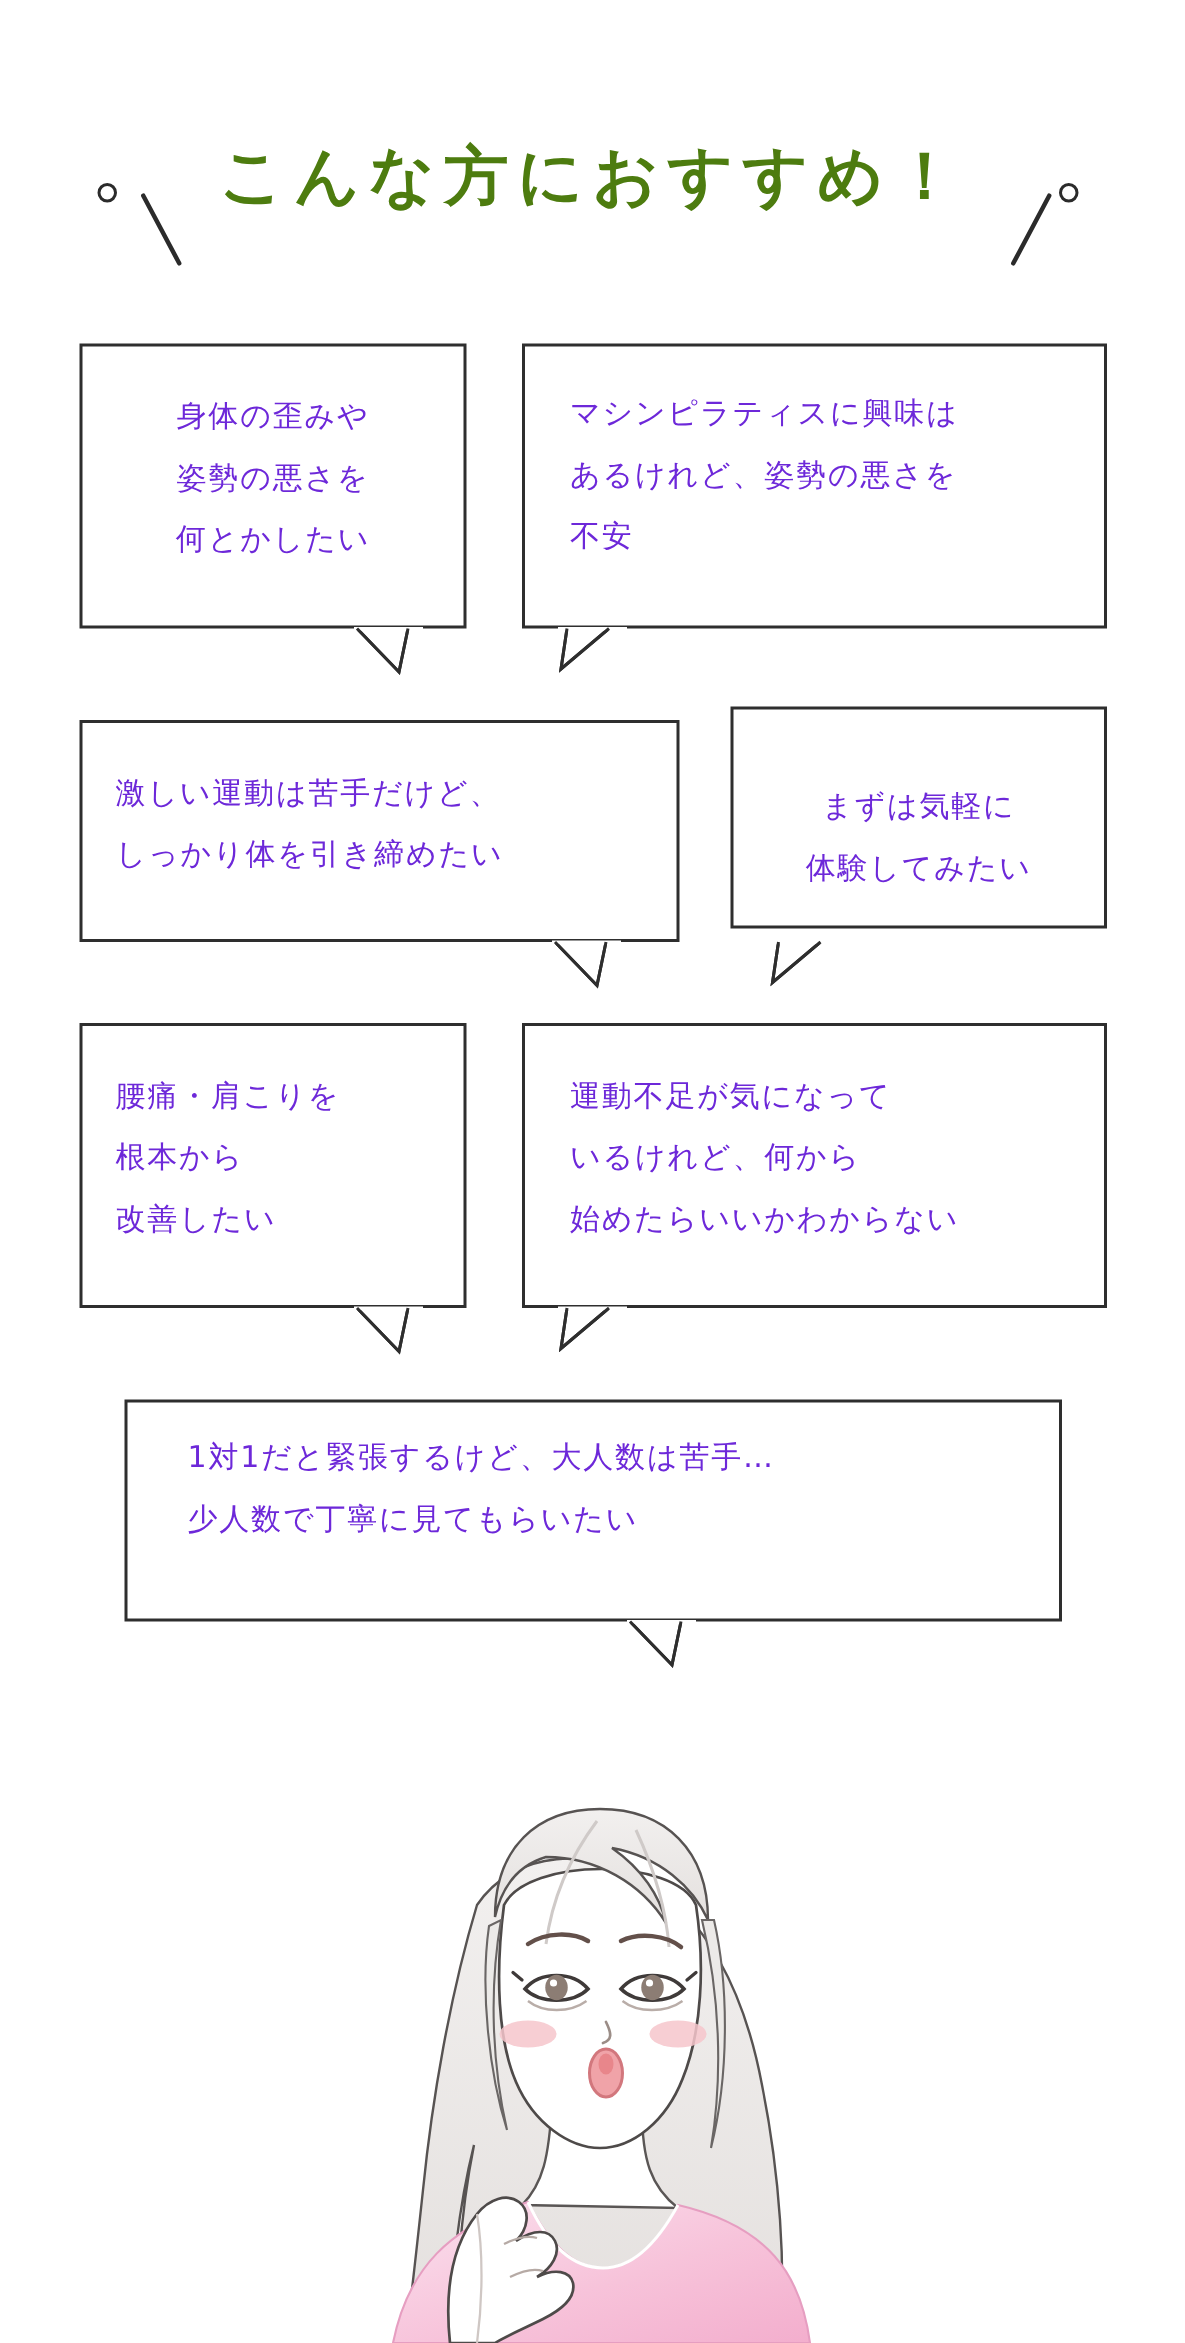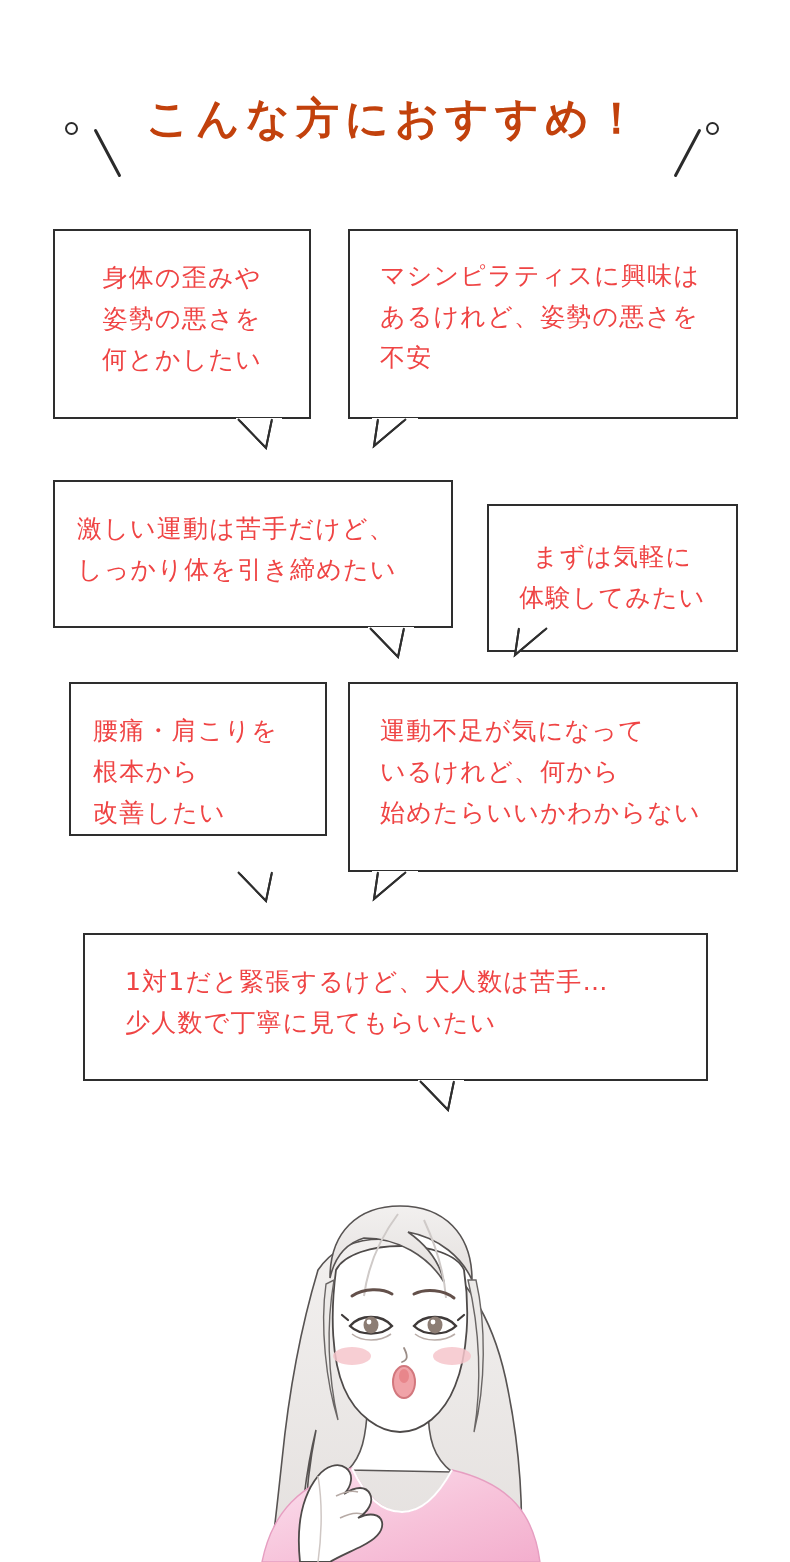--- a/index.html
+++ b/index.html
@@ -28,21 +28,21 @@
   .heading-title {
     position: absolute;
     left: 0;
     top: 0;
     width: 790px;
     text-align: center;
     font-size: 43px;
     line-height: 60px;
     letter-spacing: 6px;
     font-weight: 700;
-    color: #c2410c;
+    color: #4d7c0f;
     white-space: nowrap;
   }
   .deco {
     position: absolute;
   }
   .deco-dot {
     width: 13px;
     height: 13px;
     border: 2px solid #2b2b2b;
     border-radius: 50%;
@@ -57,24 +57,24 @@
 
   
   .bubble {
     position: absolute;
     border: 2px solid #2e2e2e;
     background: #ffffff;
     padding: 0;
   }
   .bubble-text {
     display: block;
-    font-size: 25px;
+    font-size: 20px;
     line-height: 41px;
     letter-spacing: 1.2px;
-    color: #ef4444;
+    color: #6d28d9;
     white-space: pre-line;
   }
   .bubble.center .bubble-text { text-align: center; }
   .bubble.left .bubble-text { text-align: left; }
 
   
   .tail {
     position: absolute;
     width: 46px;
     height: 34px;
@@ -135,33 +135,33 @@
 しっかり体を引き締めたい</span>
 </div>
 <div class="tail" style="left:368px; top:627px;">
   <svg width="46" height="34" viewBox="0 0 46 34">
     <path d="M2 1 L30 30 L36 1" fill="#ffffff" stroke="#2e2e2e" stroke-width="2"></path>
     <path d="M0 1 L46 1" stroke="#ffffff" stroke-width="3"></path>
     <path d="M2 1 L30 30 L36 1" fill="none" stroke="#2e2e2e" stroke-width="2"></path>
   </svg>
 </div>
 
-<div class="bubble center" style="left:487px; top:504px; width:251px; height:148px; padding:30px 10px 0;">
+<div class="bubble center" style="left:487px; top:471px; width:251px; height:148px; padding:44px 10px 0;">
   <span class="bubble-text">まずは気軽に
 体験してみたい</span>
 </div>
 <div class="tail" style="left:513px; top:627px;">
   <svg width="46" height="34" viewBox="0 0 46 34">
     <path d="M6 1 L2 28 L34 1" fill="#ffffff" stroke="#2e2e2e" stroke-width="2"></path>
     <path d="M0 1 L46 1" stroke="#ffffff" stroke-width="3"></path>
     <path d="M6 1 L2 28 L34 1" fill="none" stroke="#2e2e2e" stroke-width="2"></path>
   </svg>
 </div>
 
-<div class="bubble left" style="left:53px; top:682px; width:258px; height:154px; padding:26px 0 0 22px;margin-left:16px;">
+<div class="bubble left" style="left:53px; top:682px; width:258px; height:190px; padding:26px 0 0 22px;">
   <span class="bubble-text">腰痛・肩こりを
 根本から
 改善したい</span>
 </div>
 <div class="tail" style="left:236px; top:871px;">
   <svg width="46" height="34" viewBox="0 0 46 34">
     <path d="M2 1 L30 30 L36 1" fill="#ffffff" stroke="#2e2e2e" stroke-width="2"></path>
     <path d="M0 1 L46 1" stroke="#ffffff" stroke-width="3"></path>
     <path d="M2 1 L30 30 L36 1" fill="none" stroke="#2e2e2e" stroke-width="2"></path>
   </svg>
@@ -173,21 +173,21 @@
 始めたらいいかわからない</span>
 </div>
 <div class="tail" style="left:372px; top:871px;">
   <svg width="46" height="34" viewBox="0 0 46 34">
     <path d="M6 1 L2 28 L34 1" fill="#ffffff" stroke="#2e2e2e" stroke-width="2"></path>
     <path d="M0 1 L46 1" stroke="#ffffff" stroke-width="3"></path>
     <path d="M6 1 L2 28 L34 1" fill="none" stroke="#2e2e2e" stroke-width="2"></path>
   </svg>
 </div>
 
-<div class="bubble left" style="left:83px; top:933px; width:625px; height:148px; padding:26px 0 0 40px;">
+<div class="bubble left" style="left:83px; top:933px; width:625px; height:148px; padding:16px 0 0 40px;">
   <span class="bubble-text">1対1だと緊張するけど、大人数は苦手…
 少人数で丁寧に見てもらいたい</span>
 </div>
 <div class="tail" style="left:418px; top:1080px;">
   <svg width="46" height="34" viewBox="0 0 46 34">
     <path d="M2 1 L30 30 L36 1" fill="#ffffff" stroke="#2e2e2e" stroke-width="2"></path>
     <path d="M0 1 L46 1" stroke="#ffffff" stroke-width="3"></path>
     <path d="M2 1 L30 30 L36 1" fill="none" stroke="#2e2e2e" stroke-width="2"></path>
   </svg>
 </div>

